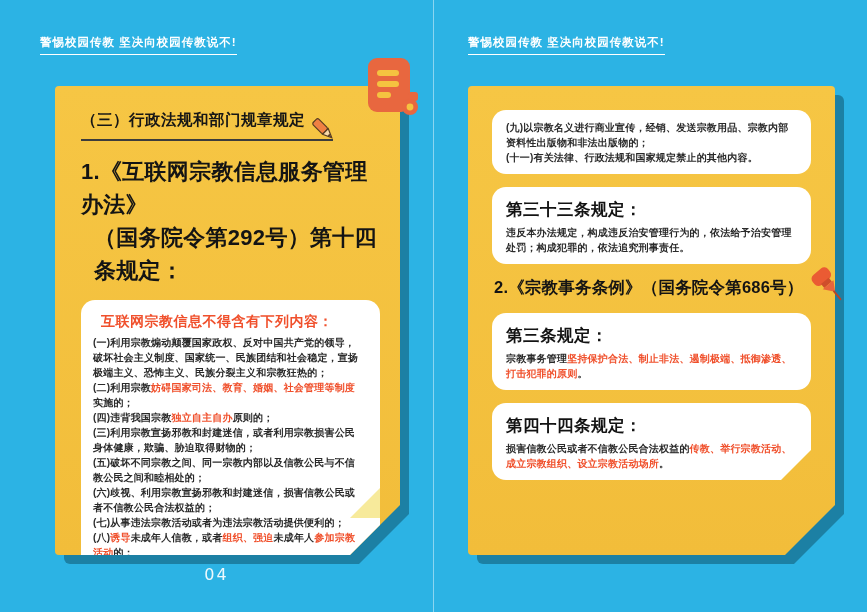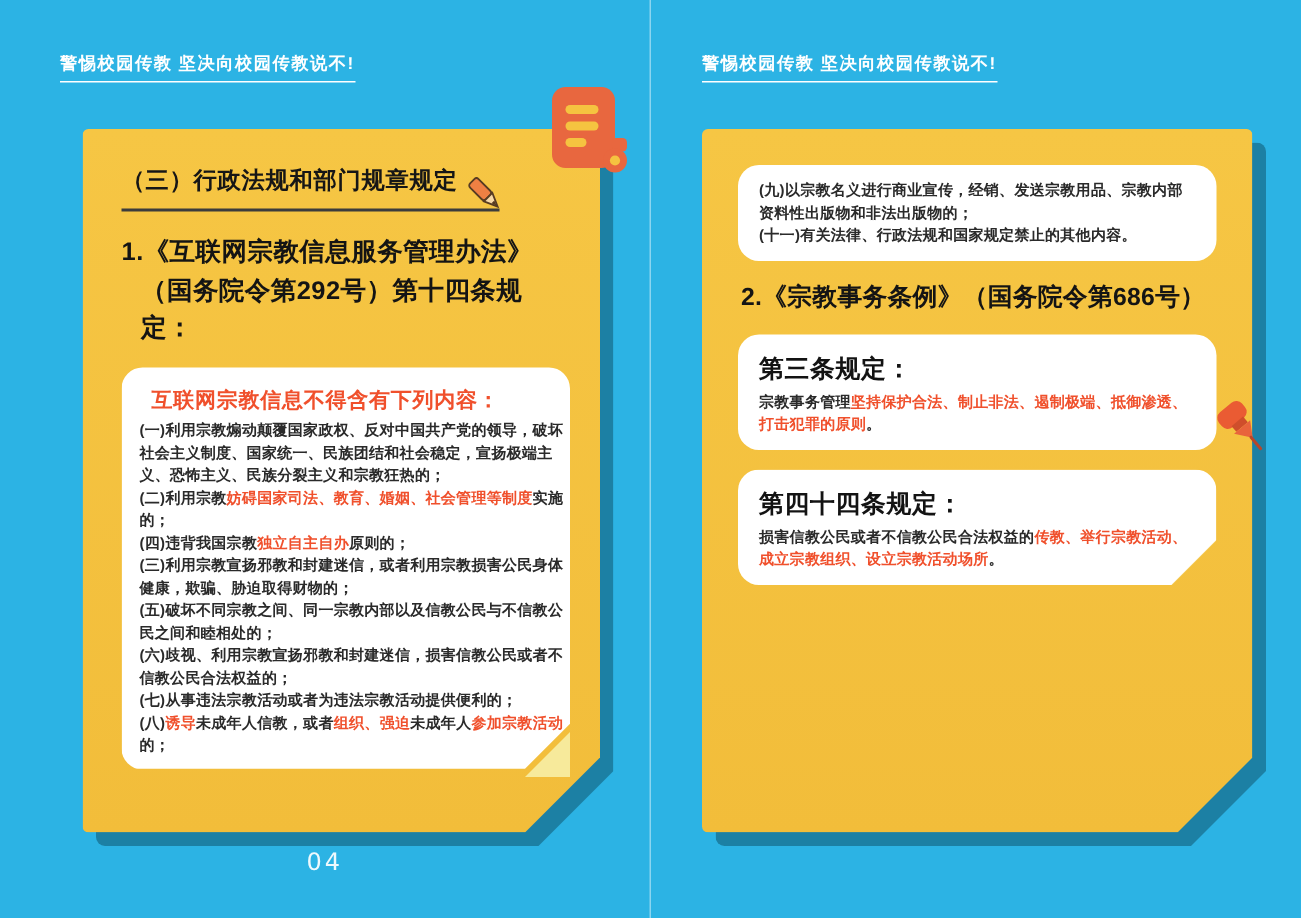--- a/index.html
+++ b/index.html
@@ -43,26 +43,26 @@
   }
   .page-left .card-shadow{left:64px;top:95px;width:345px;height:469px;}
   .page-left .card{left:55px;top:86px;width:345px;height:469px;padding:24px 20px 0 26px;}
   .page-right .card-shadow{left:44px;top:95px;width:367px;height:469px;}
   .page-right .card{left:35px;top:86px;width:367px;height:469px;padding:24px 24px 0 24px;}
 
   .section-heading{font-size:15.5px;font-weight:800;letter-spacing:.5px;color:#161616;}
   .heading-underline{position:relative;width:252px;height:2px;background:#3c3c3c;margin-top:8px;}
   .pencil-wrap{position:absolute;right:-6px;top:-22px;}
 
-  .law-title{font-size:17px;font-weight:800;line-height:1.5;letter-spacing:.3px;margin-top:14px;color:#141414;}
+  .law-title{font-size:22px;font-weight:800;line-height:1.5;letter-spacing:.3px;margin-top:14px;color:#141414;}
   .law-title .line2{padding-left:13px;display:inline-block;}
 
   .white-box{
     position:relative;background:#ffffff;border-radius:14px;
-    padding:10px 0 8px 12px;margin-top:13px;
+    padding:10px 20px 8px 12px;margin-top:13px;
   }
   .white-box.folded{
     clip-path:polygon(0 0,100% 0,100% calc(100% - 30px),calc(100% - 30px) 100%,0 100%);
   }
   .fold{
     position:absolute;right:0;bottom:0;width:30px;height:30px;
     background:var(--fold);
     clip-path:polygon(100% 0,0 100%,100% 100%);
   }
   .box-title{color:var(--accent);font-size:14px;font-weight:800;letter-spacing:.5px;margin:3px 0 4px 8px;}
@@ -150,20 +150,24 @@
     <div class="card-shadow"></div>
     <div class="card">
 
       <div class="r-box">
         <div class="items">
             <p><span>(九)以宗教名义进行商业宣传，经销、发送宗教用品、宗教内部资料性出版物和非法出版物的；</span></p>
             <p><span>(十一)有关法律、行政法规和国家规定禁止的其他内容。</span></p>
           </div>
       </div>
 
+      <div class="r-box">
+        <h3 class="article-heading">第三十三条规定：</h3>
+        <p class="body-par"><span>违反本办法规定，构成违反治安管理行为的，依法给予治安管理处罚；构成犯罪的，依法追究刑事责任。</span></p>
+      </div>
 
       <h1 class="law2-title">2.《宗教事务条例》（国务院令第686号）</h1>
 
       <div class="r-box">
         <h3 class="article-heading">第三条规定：</h3>
         <p class="body-par"><span>宗教事务管理</span><span class="hl">坚持保护合法、制止非法、遏制极端、抵御渗透、打击犯罪的原则</span><span>。</span></p>
       </div>
 
       <div class="r-box folded white-box" style="margin-top:0;">
         <h3 class="article-heading">第四十四条规定：</h3>

